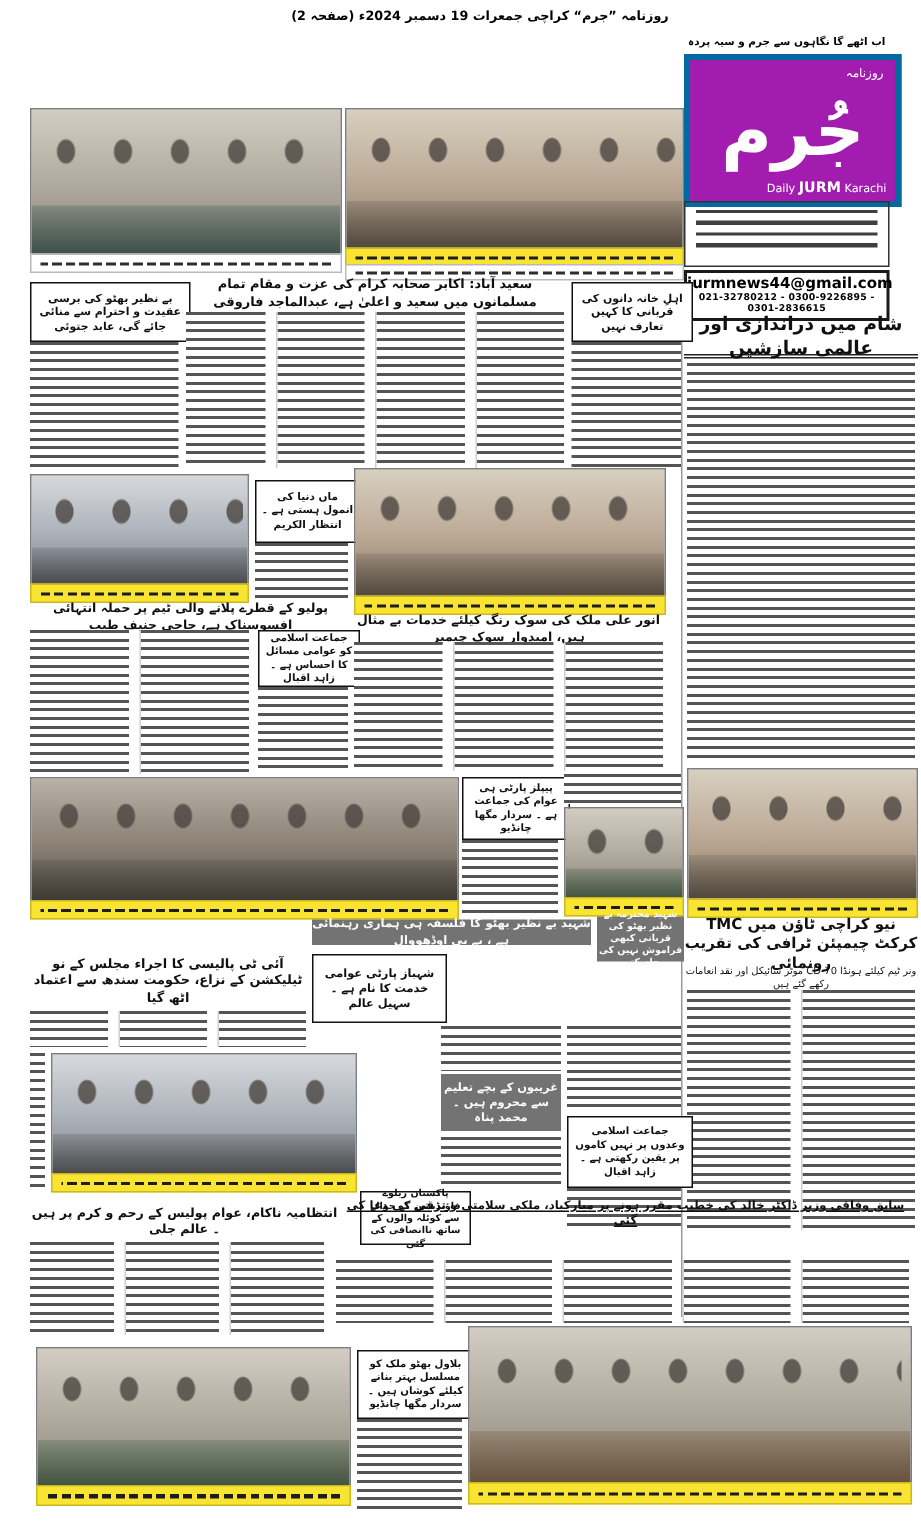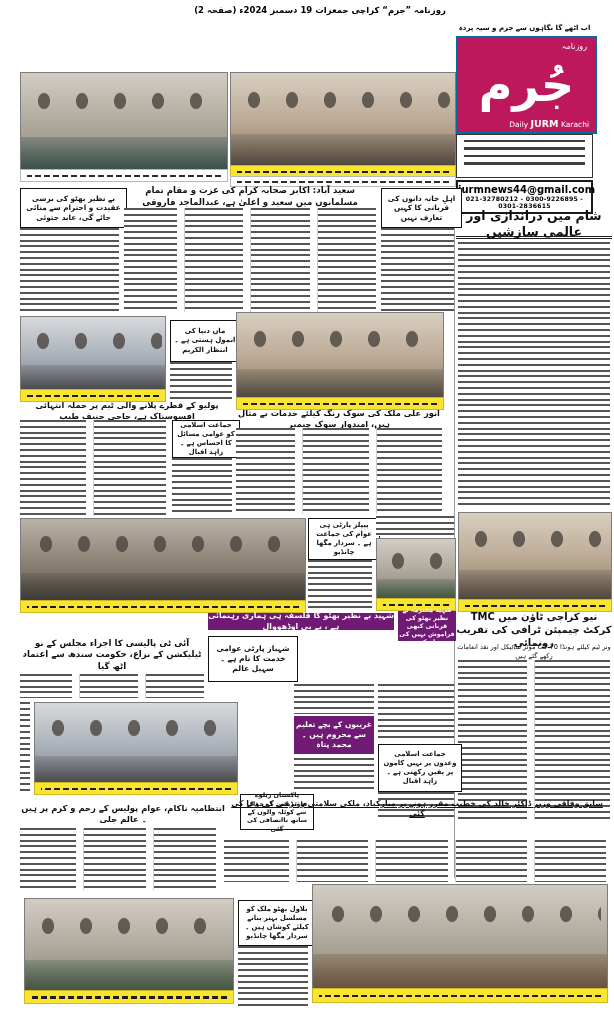--- a/index.html
+++ b/index.html
@@ -28,33 +28,33 @@
   .cap.y::before{background:repeating-linear-gradient(to left,#1d1d1d 0 6px,rgba(0,0,0,0) 6px 9px);}
   
   .tx{background:repeating-linear-gradient(180deg,#555555 0 2px,#ffffff 2px 5.8px);}
   .cols{position:absolute;display:flex;gap:7px;}
   .cols .c{flex:1;background:repeating-linear-gradient(180deg,#555555 0 2px,#ffffff 2px 5.8px);}
   .cols .c:not(:last-child){border-left:1px solid #cfcfcf;padding-left:6px;}
   
   .h{position:absolute;display:flex;align-items:center;justify-content:center;text-align:center;
      font-weight:bold;color:#101010;line-height:1.3;direction:rtl;}
   .h.box{border:1.5px solid #111;background:#fff;padding:1px 3px;}
-  .h.bar{background:#701a75;color:#fafafa;}
+  .h.bar{background:#737373;color:#fafafa;}
   .h.u{border-bottom:3px double #222;}
   
   .banner{position:absolute;border:1px solid #3c3c3c;overflow:hidden;color:#fff;
      background:linear-gradient(90deg,#6f6f6f 0 15%,#9b9b9b 15% 30%,#575757 30% 46%,#8e8e8e 46% 60%,#666 60% 74%,#a3a3a3 74% 88%,#5a5a5a 88% 100%);}
   .banner::before{content:"";position:absolute;inset:0;
      background:repeating-linear-gradient(100deg,rgba(255,255,255,.14) 0 9px,rgba(0,0,0,.16) 9px 20px);}
   .banner span{position:absolute;top:50%;left:47%;transform:translate(-50%,-50%);
      font-size:16px;font-weight:bold;white-space:nowrap;
      text-shadow:0 0 3px #000,1px 1px 0 #000,-1px -1px 0 #000;}
   
   .m-tag{position:absolute;font-size:7px;font-weight:bold;text-align:center;}
-  .m-black{position:absolute;background:#be185d;color:#fff;border:2px solid #0369a1;}
+  .m-black{position:absolute;background:#a21caf;color:#fff;border:4px solid #0369a1;}
   .m-type{position:absolute;top:4px;right:8px;font-size:8px;}
   .m-name{position:absolute;inset:0;display:flex;align-items:center;justify-content:center;
      font-size:46px;font-weight:bold;}
   .m-en{position:absolute;bottom:3px;right:6px;font-size:7.5px;direction:ltr;}
   .m-en b{font-size:9.5px;}
   .m-staff{position:absolute;border:1px solid #333;}
   .m-staff i{display:block;height:2.4px;background:#3f3f3f;margin:5px 7px 0 7px;}
   .m-email{position:absolute;border:2px solid #1a1a1a;text-align:center;direction:ltr;}
   .m-email .em{font-size:10px;font-weight:bold;margin-top:2px;}
   .m-email .ph{font-size:6.2px;font-weight:bold;letter-spacing:.2px;}

